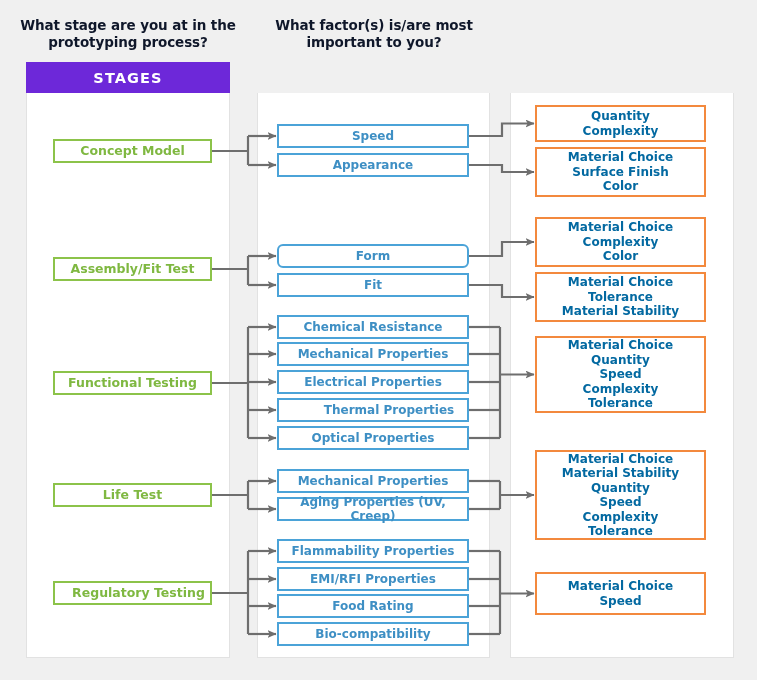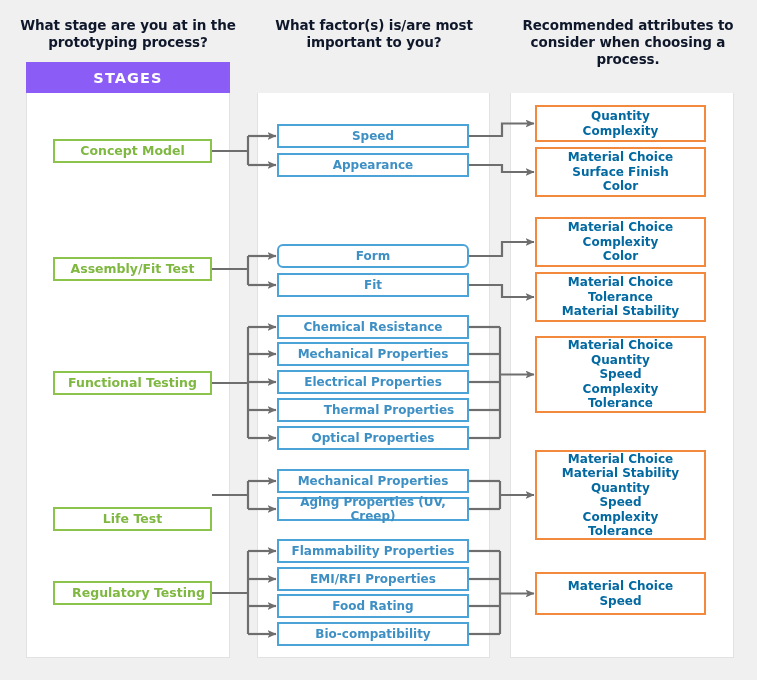--- a/index.html
+++ b/index.html
@@ -38,21 +38,21 @@
     border: 1px solid #e2e2e2;
     border-top: none;
   }
   #panel-stages     { left: 26px;  top: 93px; width: 204px;  height: 565px; }
   #panel-factors    { left: 257px; top: 93px; width: 233px;  height: 565px; }
   #panel-attributes { left: 510px; top: 93px; width: 224px;  height: 565px; }
 
   .panel-header {
     position: absolute;
     height: 31px;
-    background: #8b5cf6;
+    background: #6d28d9;
     color: #ffffff;
     font-size: 14.5px;
     font-weight: 700;
     letter-spacing: 1.1px;
     display: flex;
     align-items: center;
     justify-content: center;
   }
   #hdr-stages     { left: 26px;  top: 62px; width: 204px; }
   #hdr-factors    { left: 257px; top: 62px; width: 233px; }
@@ -104,21 +104,20 @@
   }
   .attr-node span { display: block; }
 </style>
 </head>
 <body>
 
 <div id="root">
 
   <div class="question" id="q-stages">What stage are you at in the prototyping process?</div>
   <div class="question" id="q-factors">What factor(s) is/are most important to you?</div>
-  <div class="question" id="q-attributes">Recommended attributes to consider when choosing a process.</div>
 
   <div class="panel" id="panel-stages"></div>
   <div class="panel" id="panel-factors"></div>
   <div class="panel" id="panel-attributes"></div>
 
   <div class="panel-header" id="hdr-stages">STAGES</div>
 
   <svg id="wires" viewBox="0 0 757 680" xmlns="http://www.w3.org/2000/svg">
     <defs>
       <marker id="arw" markerWidth="9" markerHeight="8" refX="8.5" refY="4" orient="auto" markerUnits="userSpaceOnUse">
@@ -172,21 +171,21 @@
         <path d="M469,634 H500"></path>
         <path d="M500,551 V634"></path>
         <path d="M500,593.5 H534" marker-end="url(#arw)"></path>
       </g>
   </svg>
 
   <div id="nodes">
       <div class="node stage-node" style="top: 139px;">Concept Model</div>
       <div class="node stage-node" style="top: 257px;">Assembly/Fit Test</div>
       <div class="node stage-node" style="top: 371px;">Functional Testing</div>
-      <div class="node stage-node" style="top: 507px;">Life Test</div>
+      <div class="node stage-node" style="top: 483px;">Life Test</div>
       <div class="node stage-node" style="top: 581px; padding-left: 12px;">Regulatory Testing</div>
       <div class="node factor-node" style="top: 124px;">Speed</div>
       <div class="node factor-node" style="top: 153px;">Appearance</div>
       <div class="node factor-node" style="top: 244px; border-radius: 6px;">Form</div>
       <div class="node factor-node" style="top: 273px;">Fit</div>
       <div class="node factor-node" style="top: 315px;">Chemical Resistance</div>
       <div class="node factor-node" style="top: 342px;">Mechanical Properties</div>
       <div class="node factor-node" style="top: 370px;">Electrical Properties</div>
       <div class="node factor-node" style="top: 398px; padding-left: 32px;">Thermal Properties</div>
       <div class="node factor-node" style="top: 426px;">Optical Properties</div>

